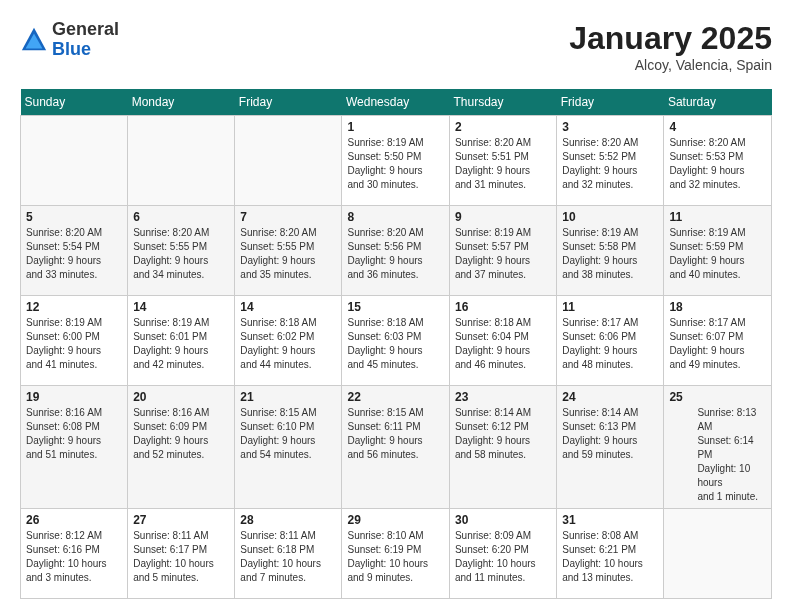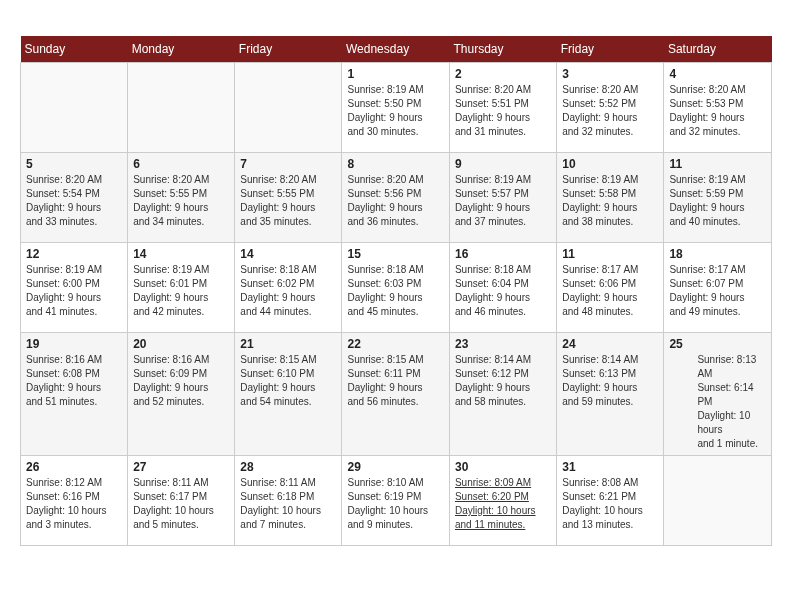--- a/index.html
+++ b/index.html
@@ -51,21 +51,21 @@
     .subtitle {
       font-size: 14px;
       color: #444;
     }
     .calendar {
       width: 100%;
       border-collapse: collapse;
       font-size: 11px;
     }
     .calendar th {
-      background: #7f1d1d;
+      background: #0f766e;
       color: #fff;
       padding: 6px 4px;
       text-align: left;
       font-size: 12px;
       font-weight: normal;
     }
     .calendar td {
       border: 1px solid #ccc;
       vertical-align: top;
       padding: 4px 5px;
@@ -88,20 +88,34 @@
       line-height: 1.4;
     }
     .empty {
       background: #f9f9f9 !important;
     }
   </style>
 </head>
 <body>
 
 <div class="header">
+  <div class="logo">
+    <svg class="logo-icon" viewBox="0 0 30 30" xmlns="http://www.w3.org/2000/svg">
+      <polygon points="15,2 28,26 2,26" fill="#1565c0"></polygon>
+      <polygon points="15,8 24,24 6,24" fill="#42a5f5"></polygon>
+    </svg>
+    <div class="logo-text">
+      <span class="logo-general">General</span>
+      <span class="logo-blue">Blue</span>
+    </div>
+  </div>
+  <div class="title-block">
+    <div class="month-title">January 2025</div>
+    <div class="subtitle">Alcoy, Valencia, Spain</div>
+  </div>
 </div>
 
 <table class="calendar">
   <thead>
     <tr>
     <th>Sunday</th>
         <th>Monday</th>
         <th>Friday</th>
         <th>Wednesday</th>
         <th>Thursday</th>
@@ -320,21 +334,21 @@
         </td>
         <td>
           <div class="day-number">29</div>
           <div class="day-info" style="white-space: pre-line;">Sunrise: 8:10 AM
 Sunset: 6:19 PM
 Daylight: 10 hours
 and 9 minutes.</div>
         </td>
         <td>
           <div class="day-number">30</div>
-          <div class="day-info" style="white-space: pre-line; text-decoration: underline;">Sunrise: 8:09 AM
+          <div class="day-info" style="white-space: pre-line;">Sunrise: 8:09 AM
 Sunset: 6:20 PM
 Daylight: 10 hours
 and 11 minutes.</div>
         </td>
         <td>
           <div class="day-number">31</div>
           <div class="day-info" style="white-space: pre-line;">Sunrise: 8:08 AM
 Sunset: 6:21 PM
 Daylight: 10 hours
 and 13 minutes.</div>

